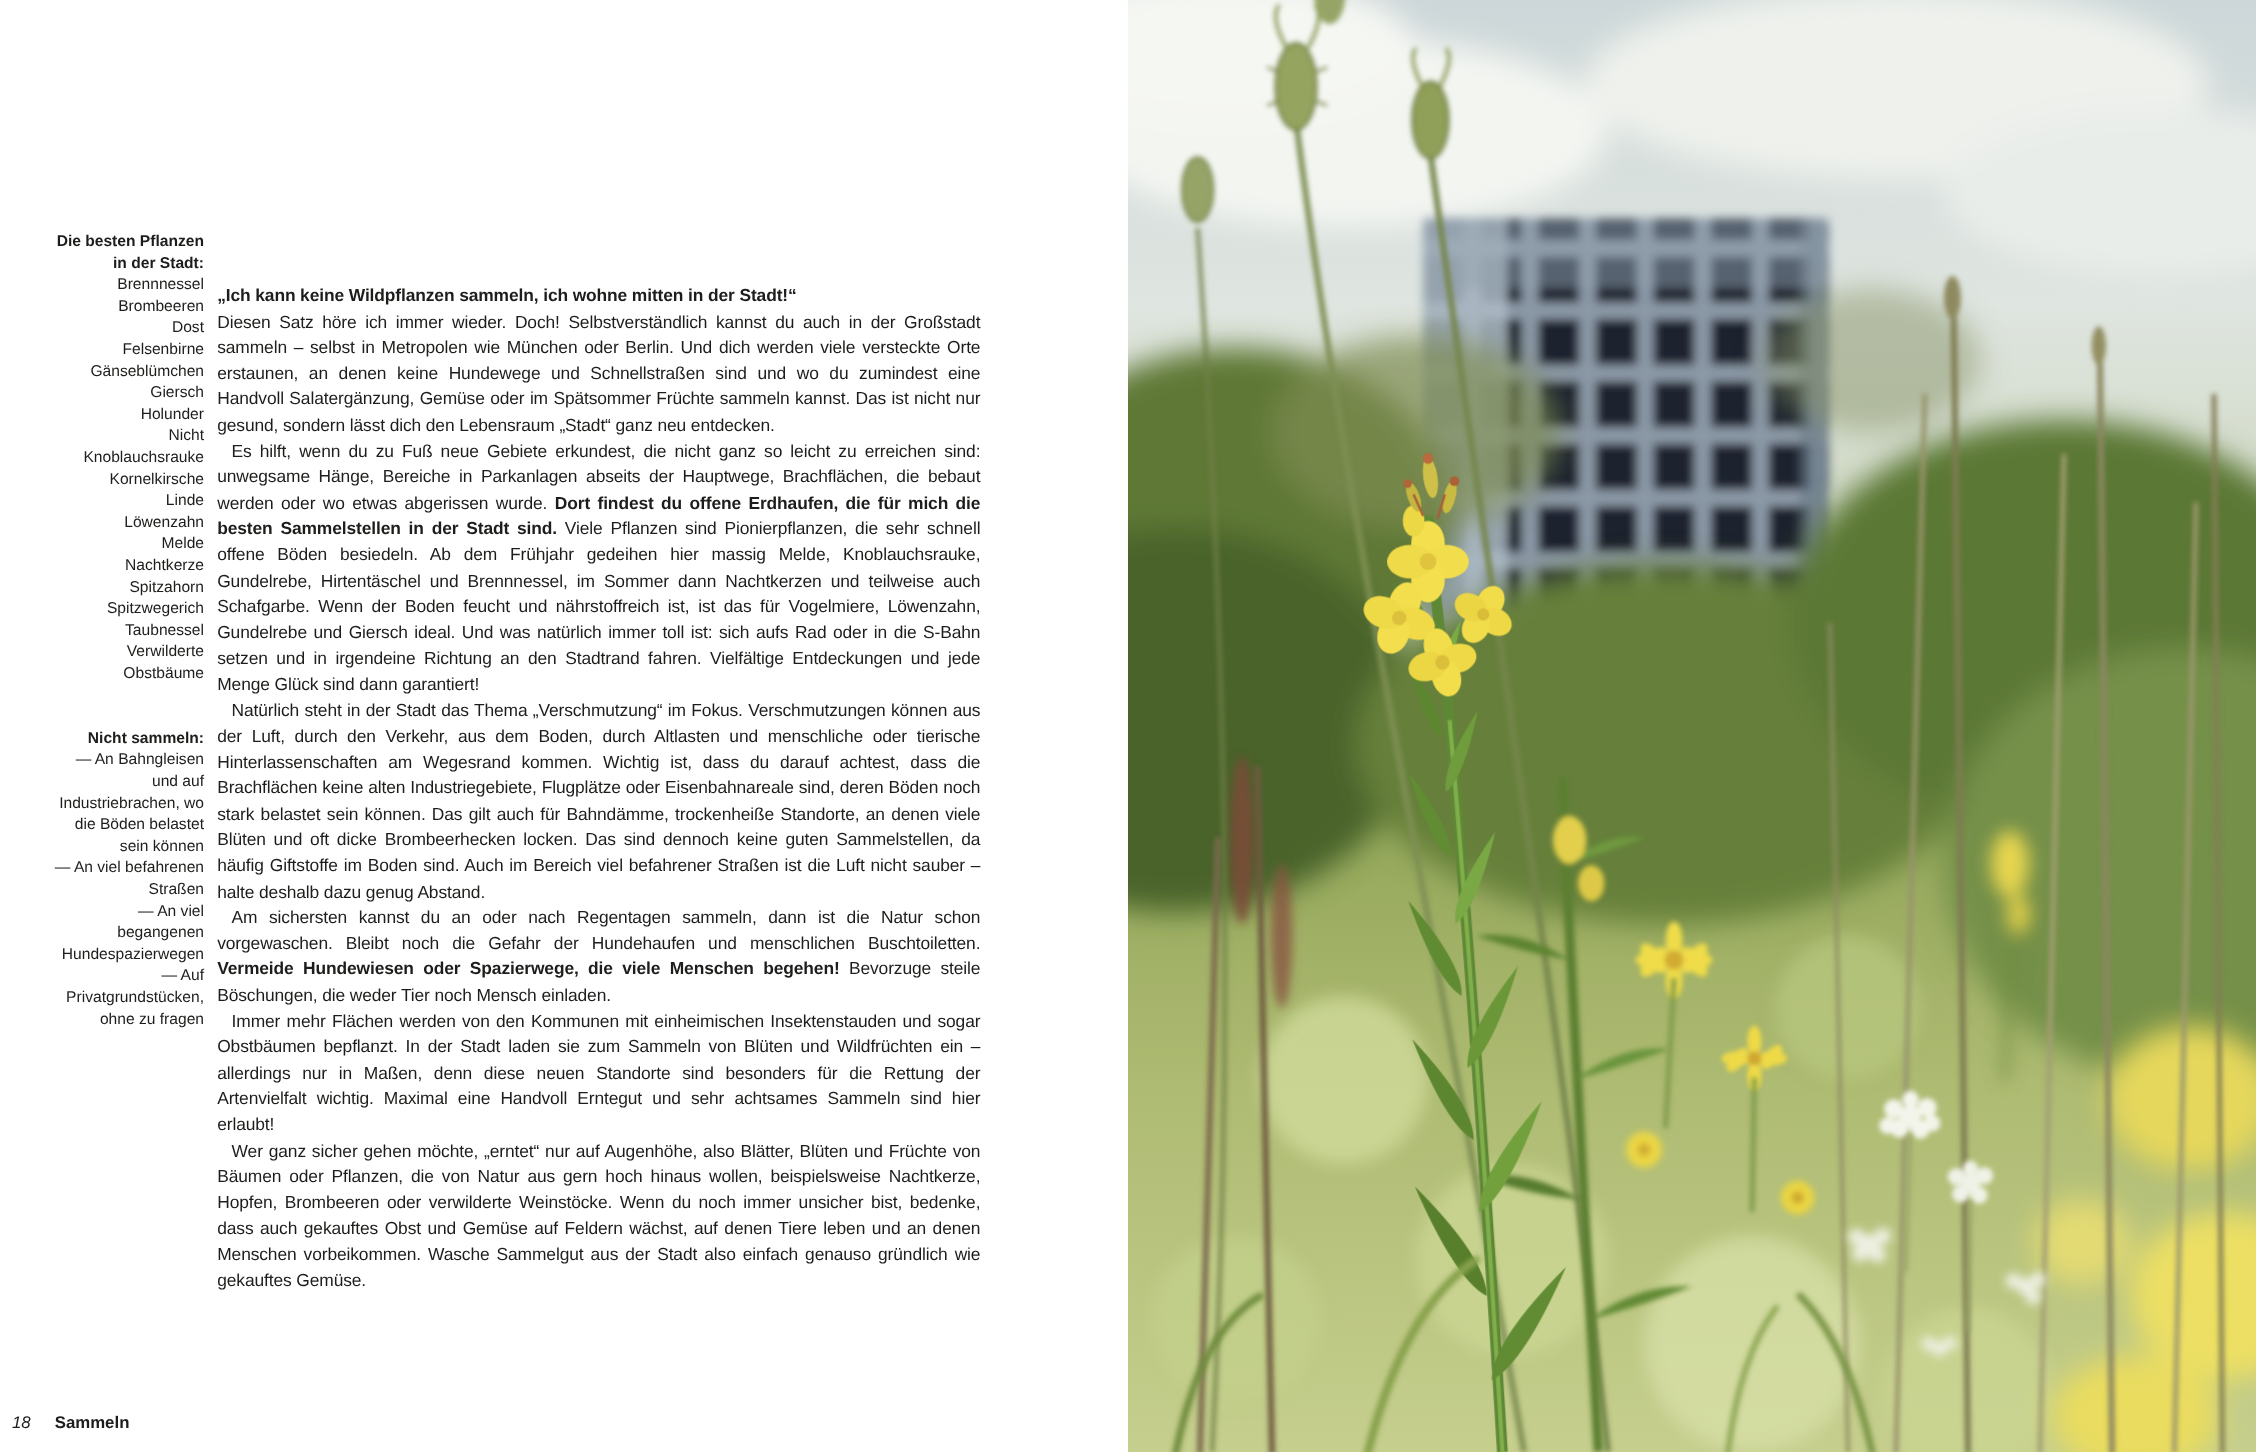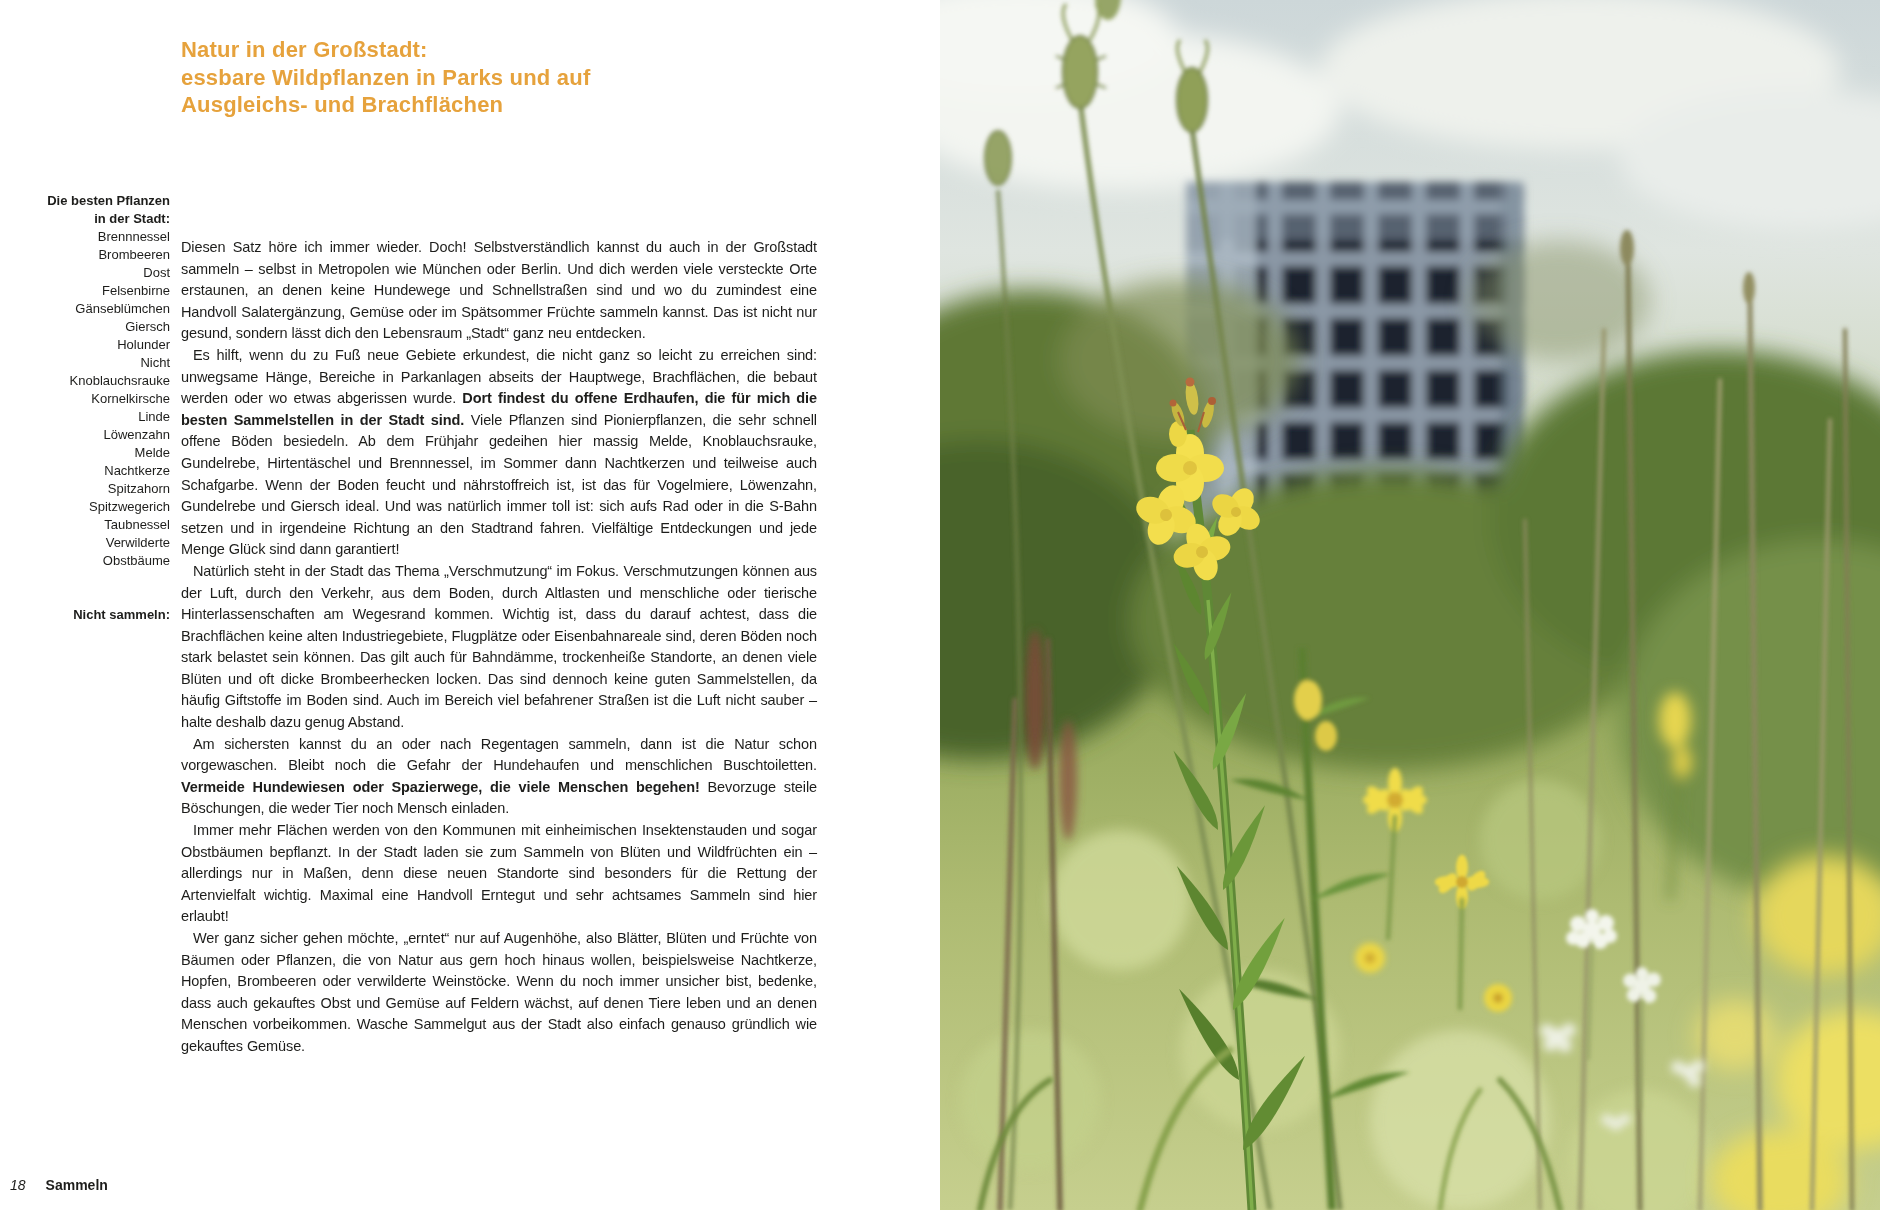--- a/index.html
+++ b/index.html
@@ -43,23 +43,20 @@
   .photo-pane { position:absolute; left:940px; top:0; width:940px; height:1210px; overflow:hidden; background:#b9c695; }
   .photo-pane svg { display:block; }
 </style>
 </head>
 <body>
 
 <div class="spread">
 
   <div class="page-left">
 
-    <div class="title">Natur in der Großstadt:
-essbare Wildpflanzen in Parks und auf
-Ausgleichs- und Brachflächen</div>
 
     <div class="sidebar">
       <div class="sb-head">Die besten Pflanzen
 in der Stadt:</div>
       <div class="sb-list">
           <div class="sb-item">Brennnessel</div>
           <div class="sb-item">Brombeeren</div>
           <div class="sb-item">Dost</div>
           <div class="sb-item">Felsenbirne</div>
           <div class="sb-item">Gänseblümchen</div>
@@ -72,23 +69,30 @@
           <div class="sb-item">Löwenzahn</div>
           <div class="sb-item">Melde</div>
           <div class="sb-item">Nachtkerze</div>
           <div class="sb-item">Spitzahorn</div>
           <div class="sb-item">Spitzwegerich</div>
           <div class="sb-item">Taubnessel</div>
           <div class="sb-item">Verwilderte Obstbäume</div>
         </div>
       <div class="sb-gap"></div>
       <div class="sb-head">Nicht sammeln:</div>
+      <div class="sb-list">
+          <div class="sb-item">— An Bahngleisen und auf Industriebrachen, wo die Böden belastet sein können</div>
+          <div class="sb-item">— An viel befahrenen Straßen</div>
+          <div class="sb-item">— An viel begangenen Hundespazierwegen</div>
+          <div class="sb-item">— Auf Privatgrundstücken, ohne zu fragen</div>
+        </div>
     </div>
 
     <div class="article">
+      <div class="para lead">„Ich kann keine Wildpflanzen sammeln, ich wohne mitten in der Stadt!“</div>
       <div>
           <div class="para"><span>Diesen Satz höre ich immer wieder. Doch! Selbstverständlich kannst du auch in der Großstadt sammeln – selbst in Metropolen wie München oder Berlin. Und dich werden viele versteckte Orte erstaunen, an denen keine Hundewege und Schnellstraßen sind und wo du zumindest eine Handvoll Salatergänzung, Gemüse oder im Spätsommer Früchte sammeln kannst. Das ist nicht nur gesund, sondern lässt dich den Lebensraum „Stadt“ ganz neu entdecken.</span></div>
           <div class="para indent"><span>Es hilft, wenn du zu Fuß neue Gebiete erkundest, die nicht ganz so leicht zu erreichen sind: unwegsame Hänge, Bereiche in Parkanlagen abseits der Hauptwege, Brachflächen, die bebaut werden oder wo etwas abgerissen wurde. </span><span class="bold">Dort findest du offene Erdhaufen, die für mich die besten Sammelstellen in der Stadt sind.</span><span> Viele Pflanzen sind Pionierpflanzen, die sehr schnell offene Böden besiedeln. Ab dem Frühjahr gedeihen hier massig Melde, Knoblauchsrauke, Gundelrebe, Hirtentäschel und Brennnessel, im Sommer dann Nachtkerzen und teilweise auch Schafgarbe. Wenn der Boden feucht und nährstoffreich ist, ist das für Vogelmiere, Löwenzahn, Gundelrebe und Giersch ideal. Und was natürlich immer toll ist: sich aufs Rad oder in die S-Bahn setzen und in irgendeine Richtung an den Stadtrand fahren. Vielfältige Entdeckungen und jede Menge Glück sind dann garantiert!</span></div>
           <div class="para indent"><span>Natürlich steht in der Stadt das Thema „Verschmutzung“ im Fokus. Verschmutzungen können aus der Luft, durch den Verkehr, aus dem Boden, durch Altlasten und menschliche oder tierische Hinterlassenschaften am Wegesrand kommen. Wichtig ist, dass du darauf achtest, dass die Brachflächen keine alten Industriegebiete, Flugplätze oder Eisenbahnareale sind, deren Böden noch stark belastet sein können. Das gilt auch für Bahndämme, trockenheiße Standorte, an denen viele Blüten und oft dicke Brombeerhecken locken. Das sind dennoch keine guten Sammelstellen, da häufig Giftstoffe im Boden sind. Auch im Bereich viel befahrener Straßen ist die Luft nicht sauber – halte deshalb dazu genug Abstand.</span></div>
           <div class="para indent"><span>Am sichersten kannst du an oder nach Regentagen sammeln, dann ist die Natur schon vorgewaschen. Bleibt noch die Gefahr der Hundehaufen und menschlichen Buschtoiletten. </span><span class="bold">Vermeide Hundewiesen oder Spazierwege, die viele Menschen begehen!</span><span> Bevorzuge steile Böschungen, die weder Tier noch Mensch einladen.</span></div>
           <div class="para indent"><span>Immer mehr Flächen werden von den Kommunen mit einheimischen Insektenstauden und sogar Obstbäumen bepflanzt. In der Stadt laden sie zum Sammeln von Blüten und Wildfrüchten ein – allerdings nur in Maßen, denn diese neuen Standorte sind besonders für die Rettung der Artenvielfalt wichtig. Maximal eine Handvoll Erntegut und sehr achtsames Sammeln sind hier erlaubt!</span></div>
           <div class="para indent"><span>Wer ganz sicher gehen möchte, „erntet“ nur auf Augenhöhe, also Blätter, Blüten und Früchte von Bäumen oder Pflanzen, die von Natur aus gern hoch hinaus wollen, beispielsweise Nachtkerze, Hopfen, Brombeeren oder verwilderte Weinstöcke. Wenn du noch immer unsicher bist, bedenke, dass auch gekauftes Obst und Gemüse auf Feldern wächst, auf denen Tiere leben und an denen Menschen vorbeikommen. Wasche Sammelgut aus der Stadt also einfach genauso gründlich wie gekauftes Gemüse.</span></div>
         </div>
     </div>
 

